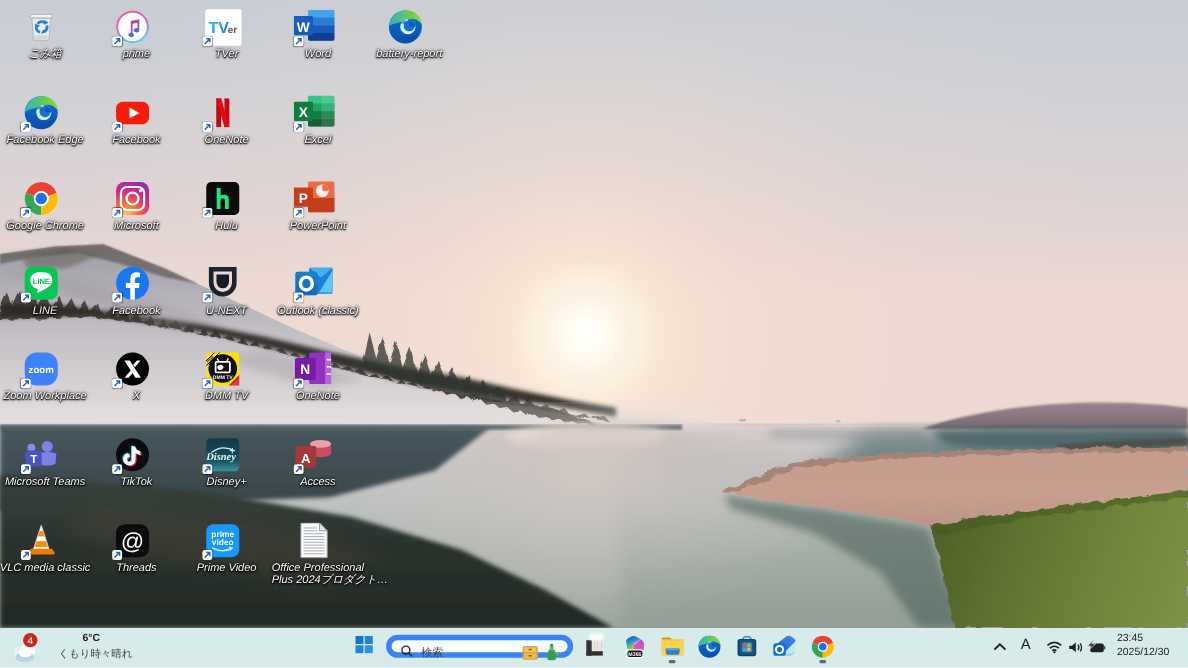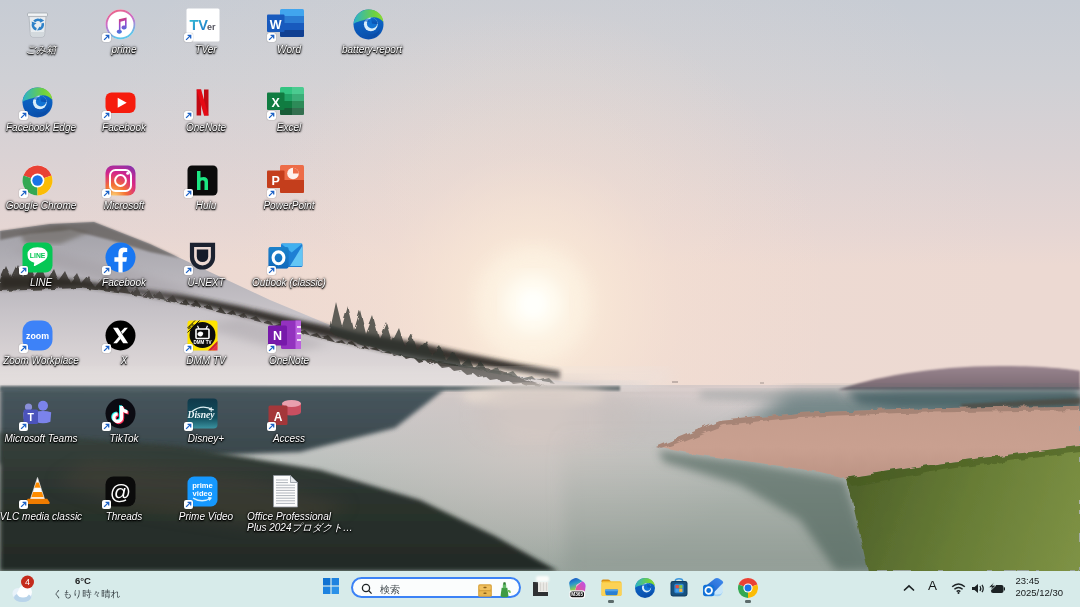--- a/index.html
+++ b/index.html
@@ -719,21 +719,21 @@
 <div style="position:absolute;left:31px;top:14px;font-size:9.5px;color:#394247;margin-left:12px;">くもり時々晴れ</div>
 </div>
 
 <svg class="tico" style="left:323px;top:7px" width="16" height="16" viewBox="0 0 16 16">
 <rect x="0" y="0" width="7.4" height="7.4" fill="#1173d2"></rect>
       <rect x="8.6" y="0" width="7.4" height="7.4" fill="#1e83e0"></rect>
 <rect x="0" y="8.6" width="7.4" height="7.4" fill="#1e83e0"></rect>
       <rect x="8.6" y="8.6" width="7.4" height="7.4" fill="#2b91e8"></rect>
 </svg>
 
-<div style="position:absolute;left:351px;top:6px;width:170px;height:21px;border-radius:11px;background:#fbfdfd;border:2px solid #3b82f6;box-sizing:border-box;">
+<div style="position:absolute;left:351px;top:6px;width:170px;height:21px;border-radius:11px;background:#fbfdfd;border:5px solid #3b82f6;box-sizing:border-box;">
 <svg style="position:absolute;left:8px;top:4px" width="12" height="12" viewBox="0 0 12 12">
 <circle cx="5" cy="5" r="3.6" fill="none" stroke="#1f2426" stroke-width="1.3"></circle>
 <line x1="7.8" y1="7.8" x2="10.6" y2="10.6" stroke="#1f2426" stroke-width="1.3"></line>
 </svg>
 <span style="position:absolute;left:27px;top:4px;font-size:10px;color:#41494d;">検索</span>
 <svg style="position:absolute;right:26px;top:2.5px" width="16" height="16" viewBox="0 0 14 14">
 <rect x="1" y="2" width="12" height="11" rx="1.5" fill="#d9a33c"></rect>
 <rect x="2" y="3" width="10" height="4" rx="1" fill="#f0c060"></rect>
 <rect x="2" y="8" width="10" height="4" rx="1" fill="#eab84e"></rect>
 <rect x="5.6" y="4.2" width="2.8" height="1.2" rx=".6" fill="#8a611d"></rect>

